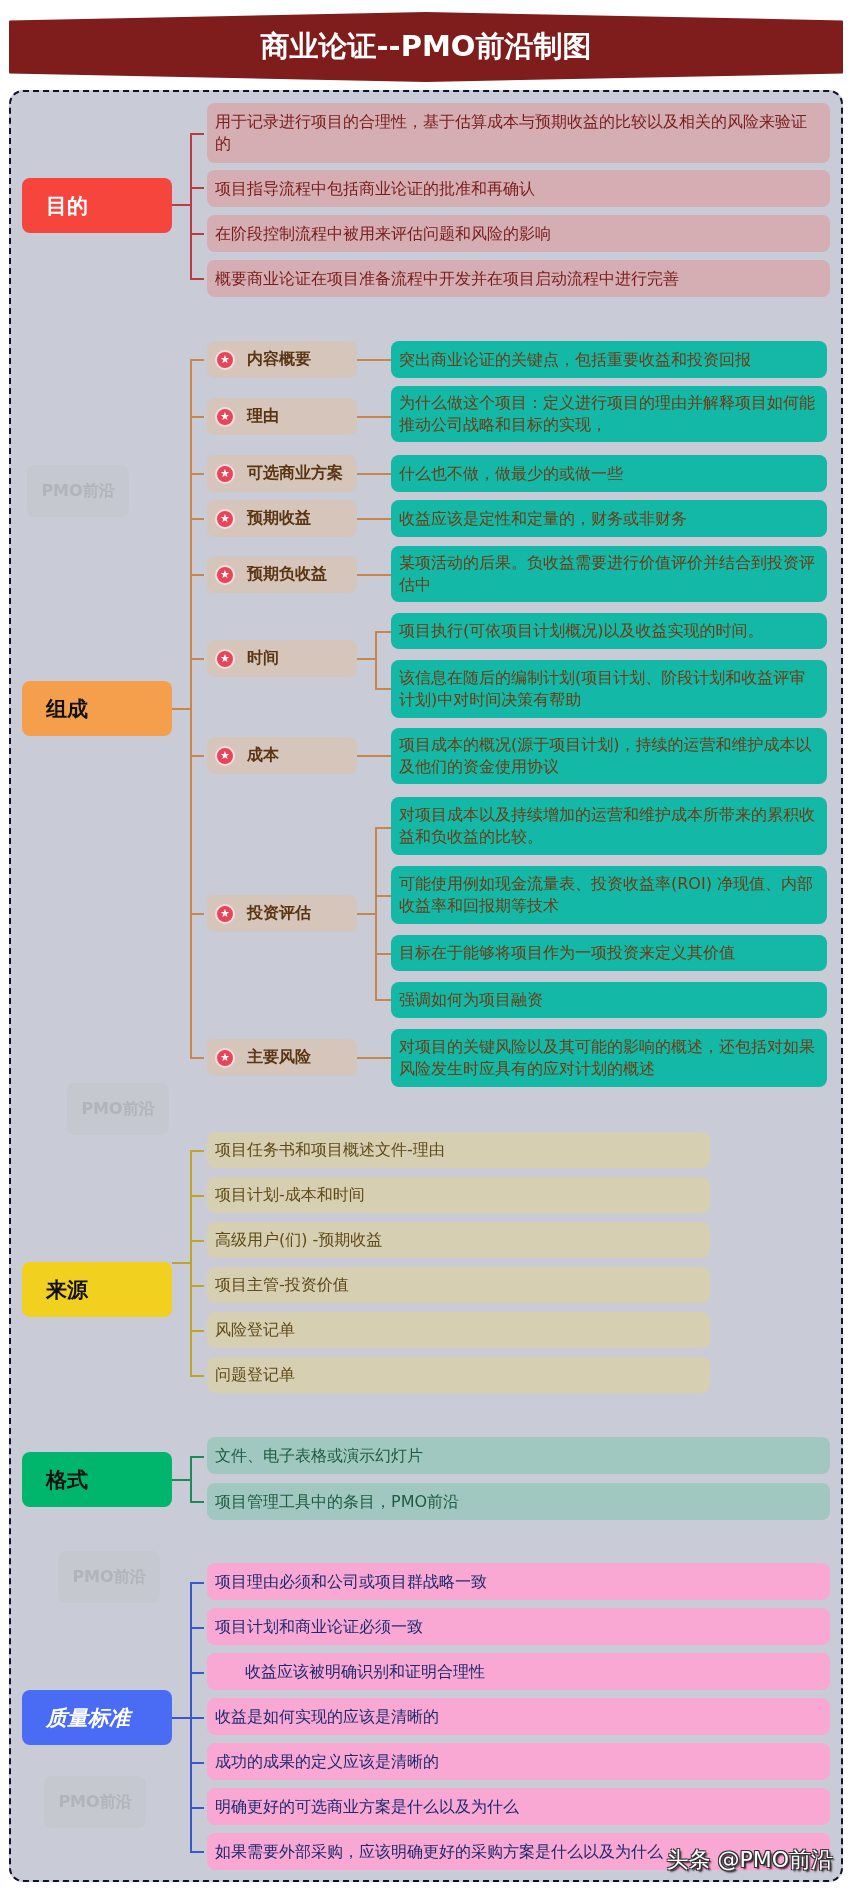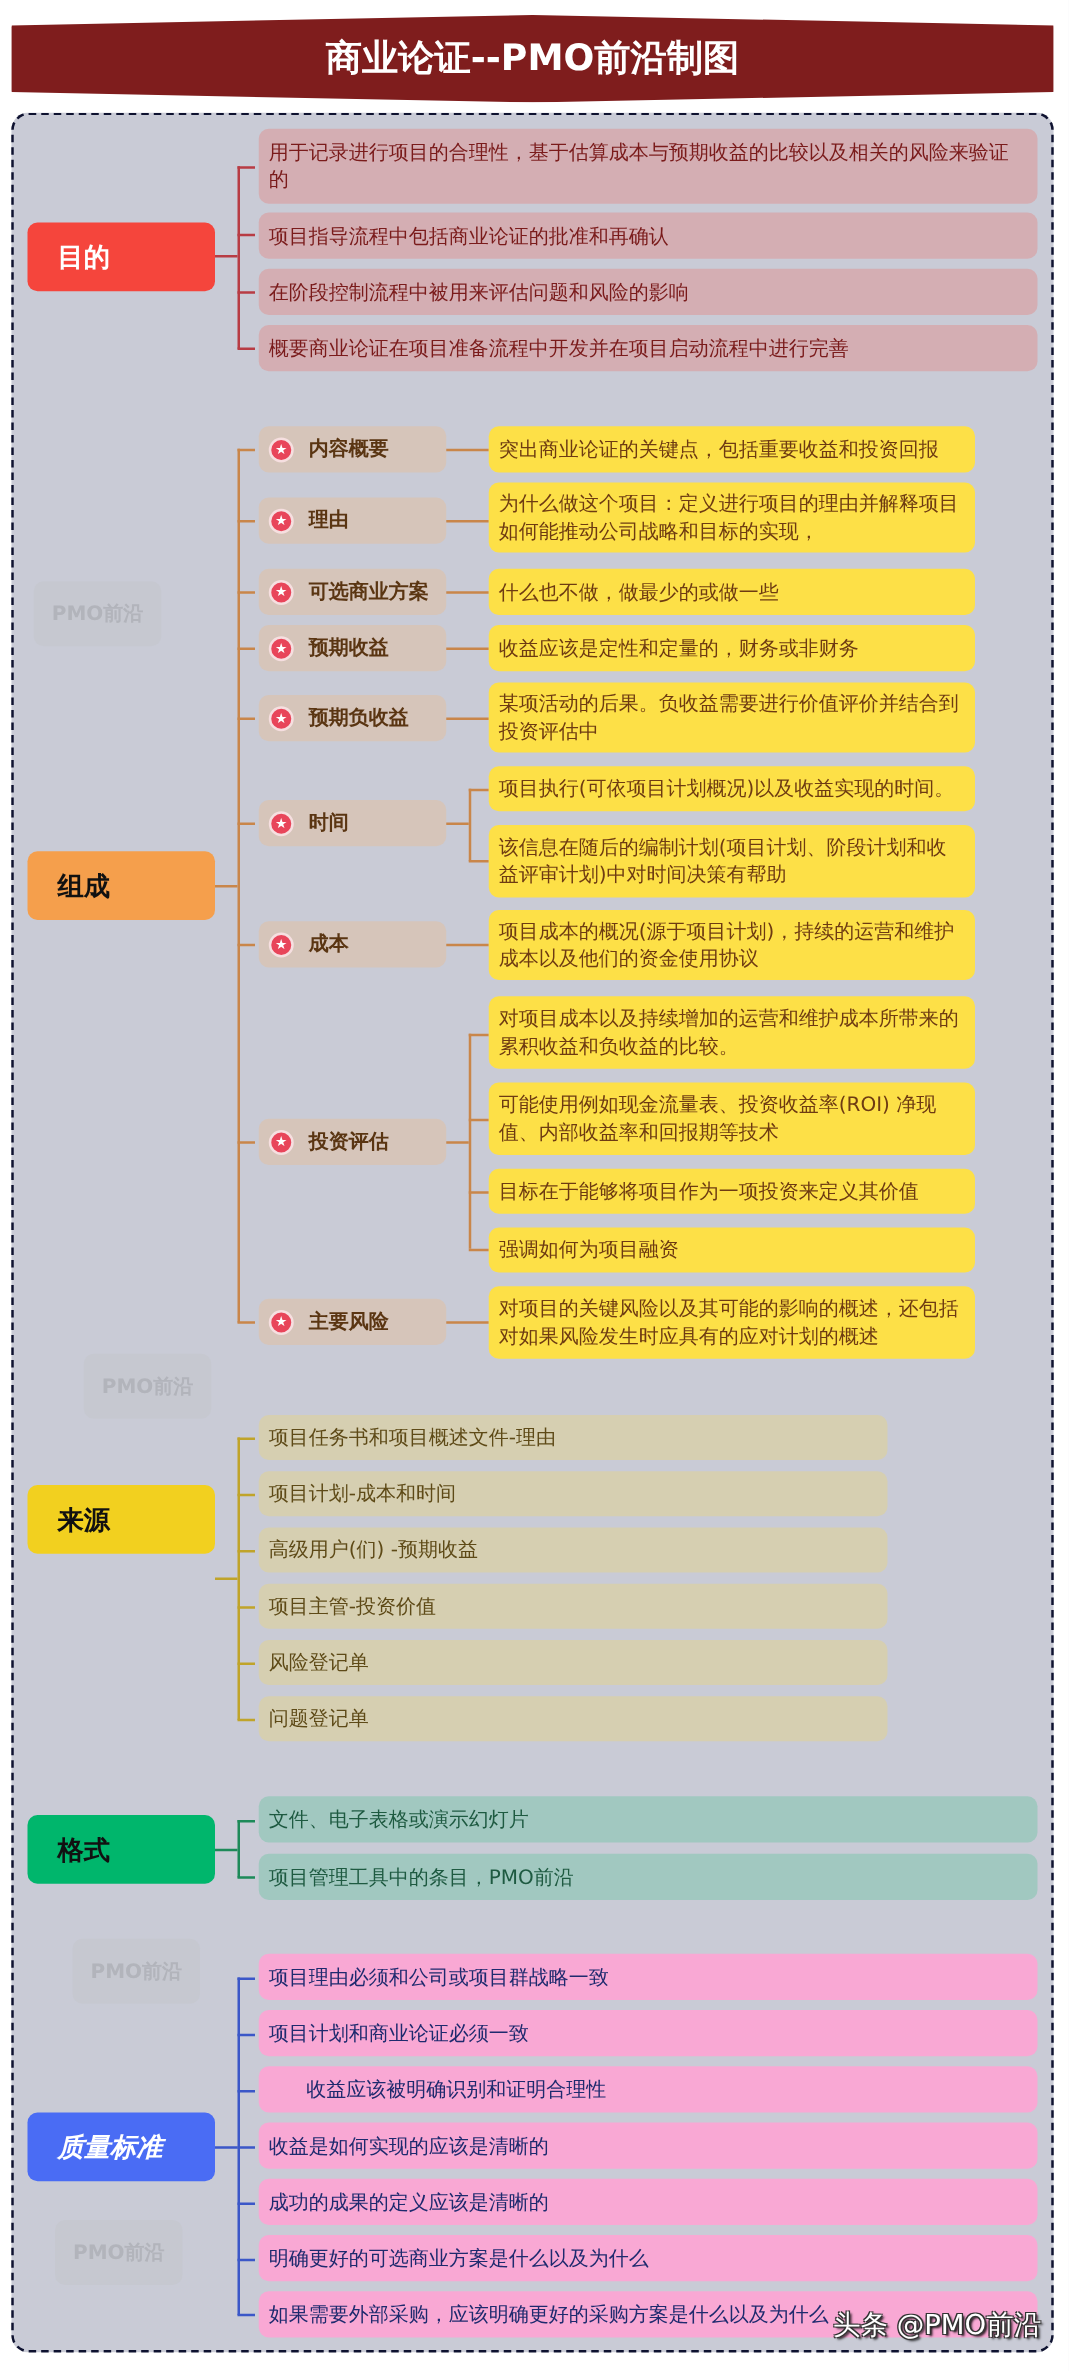--- a/index.html
+++ b/index.html
@@ -51,21 +51,21 @@
     position: absolute; right: 22px; bottom: 22px; color: #ffffff; font-size: 22px;
     text-shadow: 1px 1px 0 #333, -1px -1px 0 #333, 1px -1px 0 #333, -1px 1px 0 #333, 2px 2px 2px #000;
   }
 
   
   .p-node { background: #f5453c; color: #ffffff; }
   .p-leaf { background: #d4aeb3; color: #7a1b1b; left: 207px; width: 623px; }
   .p-line { border-color: #b83c44; }
   
   .c-node { background: #f59f4c; color: #111111; }
-  .c-leaf { background: #fde047; color: #6e3b12; left: 391px; width: 389px; }
+  .c-leaf { background: #14b8a6; color: #6e3b12; left: 391px; width: 436px; }
   .c-line { border-color: #c9864a; }
   
   .s-node { background: #f2d01f; color: #111111; }
   .s-leaf { background: #d6cfb1; color: #5e4a17; left: 207px; width: 503px; }
   .s-line { border-color: #c0a42a; }
   
   .f-node { background: #00b66c; color: #111111; }
   .f-leaf { background: #a1c8c0; color: #1e5a41; left: 207px; width: 623px; }
   .f-line { border-color: #1d8a59; }
   
@@ -182,21 +182,21 @@
 <div class="leaf c-leaf" style="top:546px;height:56px;">某项活动的后果。负收益需要进行价值评价并结合到投资评估中</div>
 <div class="leaf c-leaf" style="top:613px;height:36px;">项目执行(可依项目计划概况)以及收益实现的时间。</div>
 <div class="leaf c-leaf" style="top:660px;height:58px;">该信息在随后的编制计划(项目计划、阶段计划和收益评审计划)中对时间决策有帮助</div>
 <div class="leaf c-leaf" style="top:728px;height:56px;">项目成本的概况(源于项目计划)，持续的运营和维护成本以及他们的资金使用协议</div>
 <div class="leaf c-leaf" style="top:797px;height:58px;">对项目成本以及持续增加的运营和维护成本所带来的累积收益和负收益的比较。</div>
 <div class="leaf c-leaf" style="top:866px;height:58px;">可能使用例如现金流量表、投资收益率(ROI) 净现值、内部收益率和回报期等技术</div>
 <div class="leaf c-leaf" style="top:935px;height:36px;">目标在于能够将项目作为一项投资来定义其价值</div>
 <div class="leaf c-leaf" style="top:982px;height:36px;">强调如何为项目融资</div>
 <div class="leaf c-leaf" style="top:1029px;height:58px;">对项目的关键风险以及其可能的影响的概述，还包括对如果风险发生时应具有的应对计划的概述</div>
 
-<div class="main-node s-node" style="top:1188px;">
+<div class="main-node s-node" style="top:1262px;">
   <span>来源</span>
 </div>
 <div class="hline s-line" style="left:172px;top:1262px;width:18px;"></div>
 <div class="vline s-line" style="left:190px;top:1150px;height:226px;"></div>
 <div class="conn s-line" style="left:190px;top:1150px;"></div>
 <div class="conn s-line" style="left:190px;top:1195px;"></div>
 <div class="conn s-line" style="left:190px;top:1240px;"></div>
 <div class="conn s-line" style="left:190px;top:1285px;"></div>
 <div class="conn s-line" style="left:190px;top:1330px;"></div>
 <div class="conn s-line" style="left:190px;top:1375px;"></div>

